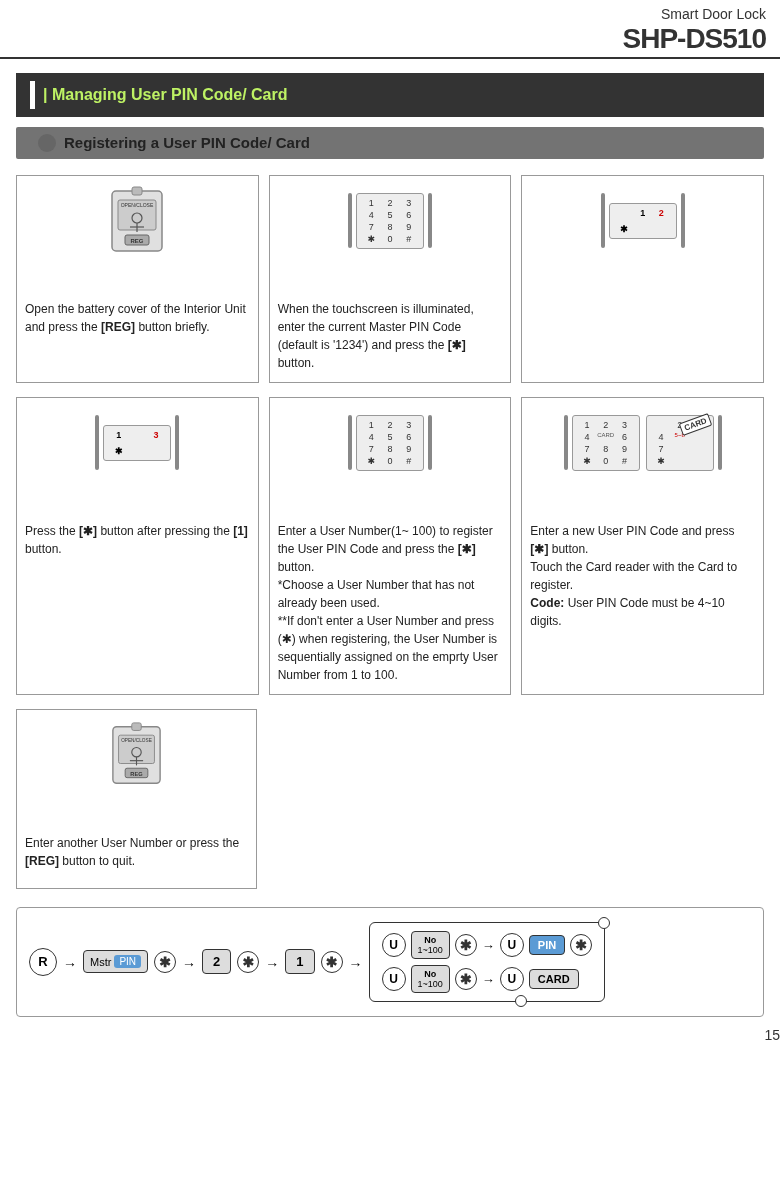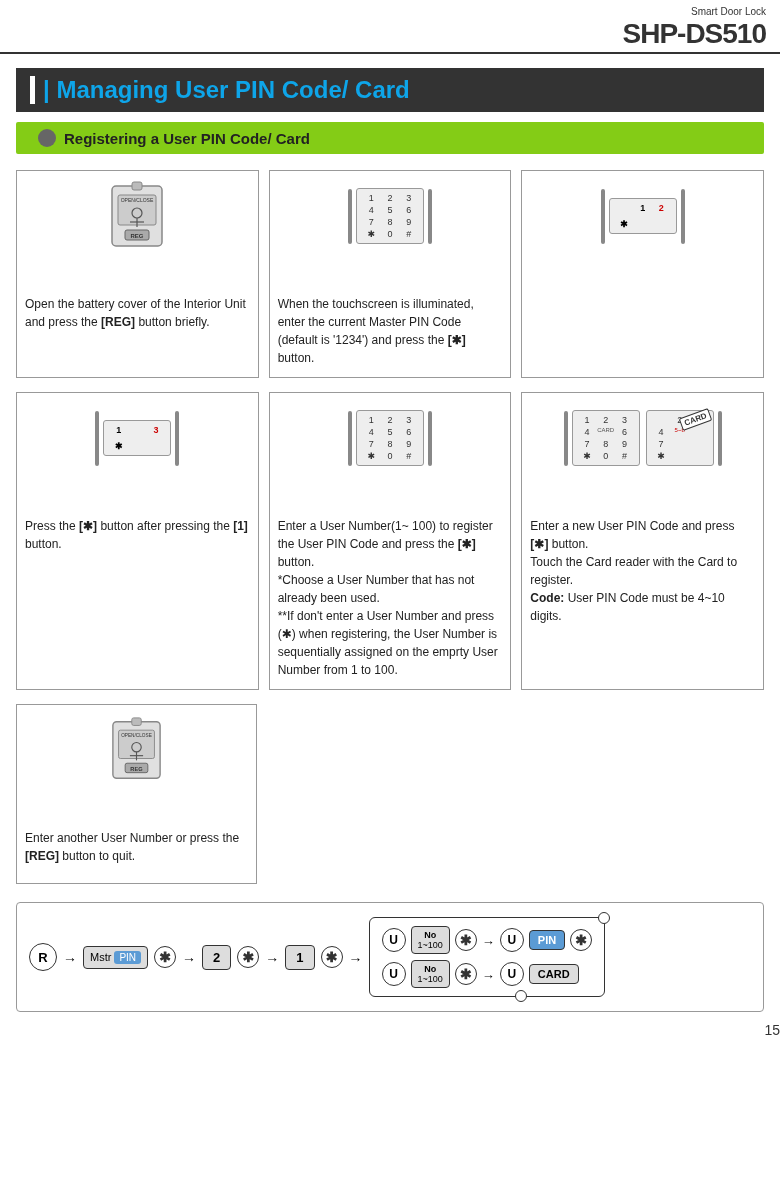--- a/index.html
+++ b/index.html
@@ -18,21 +18,21 @@
       align-items: center;
       padding: 6px 14px 2px 14px;
       border-bottom: 2px solid #333;
     }
     .header-brand {
       display: flex;
       flex-direction: column;
       align-items: flex-end;
     }
     .header-small {
-      font-size: 10px;
+      font-size: 14px;
       color: #333;
       line-height: 1.2;
     }
     .header-model {
       font-size: 28px;
       font-weight: bold;
       color: #333;
       letter-spacing: -1px;
     }
     
@@ -45,27 +45,27 @@
       gap: 8px;
     }
     .page-title-bar .bar-accent {
       width: 5px;
       height: 28px;
       background: #fff;
       display: inline-block;
       flex-shrink: 0;
     }
     .page-title-text {
-      color: #0ea5e9;
-      font-size: 24px;
+      color: #bef264;
+      font-size: 16px;
       font-weight: bold;
     }
     
     .section-title-bar {
-      background: #84cc16;
+      background: #737373;
       margin: 0 16px 16px 16px;
       padding: 7px 14px 7px 22px;
       display: flex;
       align-items: center;
       gap: 8px;
       border-radius: 2px;
     }
     .section-circle {
       width: 18px;
       height: 18px;

